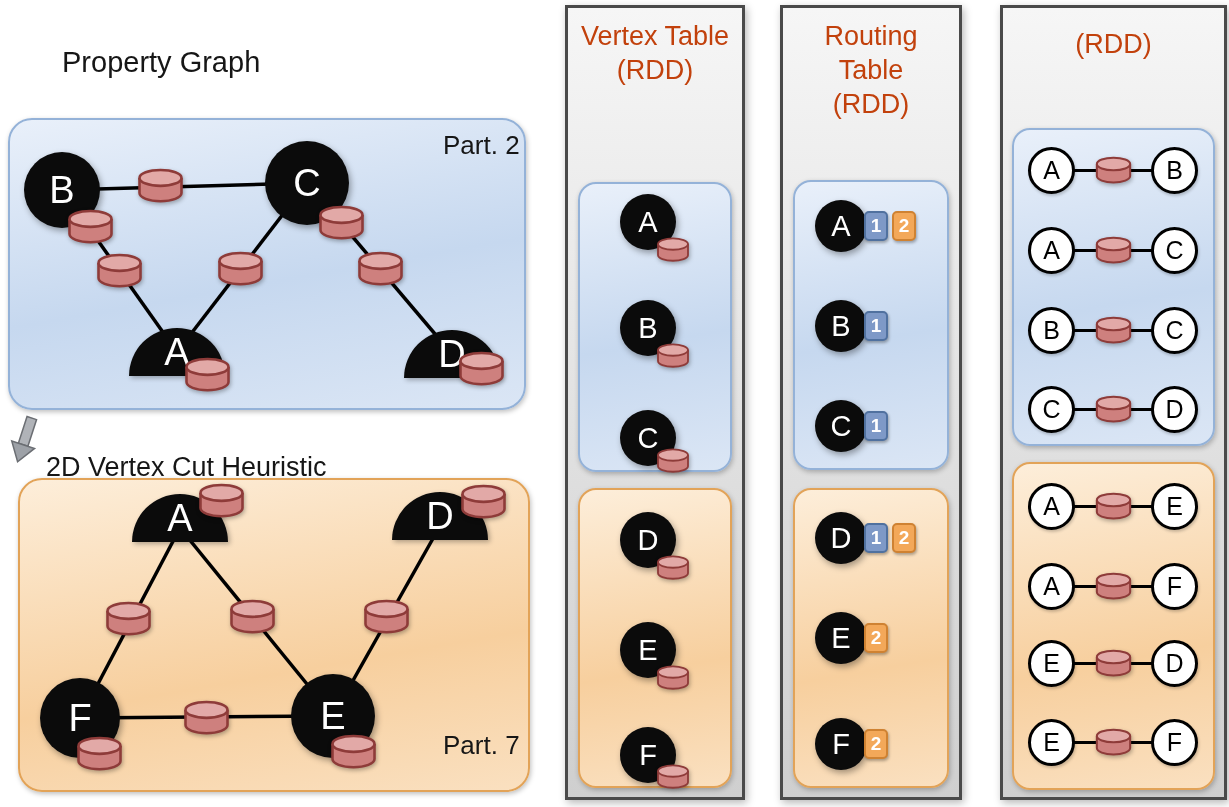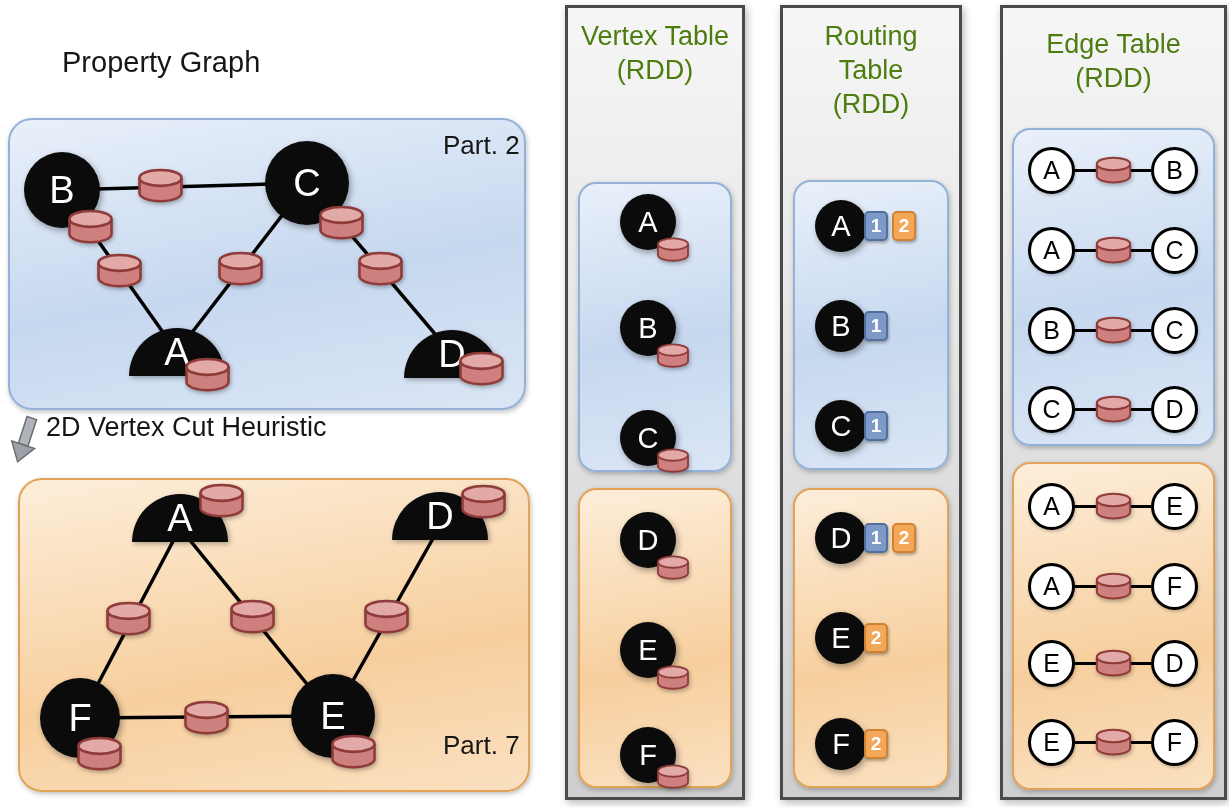--- a/index.html
+++ b/index.html
@@ -11,21 +11,21 @@
            background:linear-gradient(#f6f6f6 0%, #e0e0e0 55%, #cfcfcf 100%);
            box-shadow:2px 3px 8px rgba(0,0,0,.28); }
   .pbox { position:absolute; border-radius:18px; z-index:1;
           box-shadow:1px 2px 5px rgba(0,0,0,.25); }
   .pbox-blue   { background:linear-gradient(170deg,#e9f0fa 0%, #c6d8ef 55%, #dbe6f5 100%);
                  border:2px solid #94b2d8; }
   .pbox-orange { background:linear-gradient(170deg,#fdeeda 0%, #f7cf9e 60%, #fae0c0 100%);
                  border:2px solid #e2a358; }
 
   .coltitle { position:absolute; z-index:2; text-align:center; font-size:27px;
-              line-height:1.25; color:#4d7c0f; }
+              line-height:1.25; color:#c2410c; }
   .biglabel { position:absolute; z-index:3; font-size:27px; color:#161616; }
 
   .node { position:absolute; z-index:3; background:#0b0b0b; border-radius:50%;
           color:#fff; display:flex; align-items:center; justify-content:center;
           box-shadow:2px 3px 6px rgba(0,0,0,.35); }
   .dome { position:absolute; z-index:3; background:#0b0b0b;
           border-radius:500px 500px 0 0; color:#fff; display:flex;
           align-items:center; justify-content:center;
           box-shadow:2px 2px 5px rgba(0,0,0,.3); }
   .fz-lg { font-size:38px; }
@@ -118,21 +118,21 @@
   <svg class="cyl cyl-lg" style="left:458px; top:351px;" viewBox="0 0 40 30">
       <use href="#cylshape"></use>
     </svg>
 
   <svg style="position:absolute; left:8px; top:413px; width:34px; height:52px; z-index:3;" viewBox="0 0 34 52">
     <g transform="rotate(18 17 26)">
       <rect x="12" y="4" width="10" height="28" fill="#b0b3b8" stroke="#6b6e73" stroke-width="1.5"></rect>
       <polygon points="5,32 29,32 17,50" fill="#9da1a7" stroke="#6b6e73" stroke-width="1.5"></polygon>
     </g>
   </svg>
-  <div class="biglabel" style="left:46px; top:412px;">2D Vertex Cut Heuristic</div>
+  <div class="biglabel" style="left:46px; top:452px;">2D Vertex Cut Heuristic</div>
 
   <div class="dome fz-lg" style="left:132px; top:494px; width:96px; height:48px;">A</div>
   <div class="dome fz-lg" style="left:392px; top:492px; width:96px; height:48px;">D</div>
   <div class="node fz-lg" style="left:40px;  top:678px; width:80px; height:80px;">F</div>
   <div class="node fz-lg" style="left:291px; top:674px; width:84px; height:84px;">E</div>
 
   <svg class="cyl cyl-lg" style="left:105px; top:601px;" viewBox="0 0 40 30">
       <use href="#cylshape"></use>
     </svg>
   <svg class="cyl cyl-lg" style="left:229px; top:599px;" viewBox="0 0 40 30">
@@ -211,21 +211,20 @@
   <div class="node fz-md" style="left:815px; top:512px; width:52px; height:52px;">D</div>
   <div class="badge badge-blue" style="left:864px; top:523px;">1</div>
   <div class="badge badge-orange" style="left:892px; top:523px;">2</div>
   <div class="node fz-md" style="left:815px; top:612px; width:52px; height:52px;">E</div>
   <div class="badge badge-orange" style="left:864px; top:623px;">2</div>
   <div class="node fz-md" style="left:815px; top:718px; width:52px; height:52px;">F</div>
   <div class="badge badge-orange" style="left:864px; top:729px;">2</div>
 
   <div class="panel" style="left:1000px; top:5px; width:227px; height:795px;"></div>
   <div class="coltitle" style="left:1000px; top:28px; width:227px;">
-    <div>Edge Table</div>
     <div>(RDD)</div>
   </div>
 
   <div class="pbox pbox-blue" style="left:1012px; top:128px; width:203px; height:318px;"></div>
 
   <div class="edge-row" style="left:1028px; top:146px; width:170px;">
     <div class="line"></div>
     <div class="pcircle">A</div>
     <svg class="cyl cyl-md" viewBox="0 0 40 30">
         <use href="#cylshape"></use>

